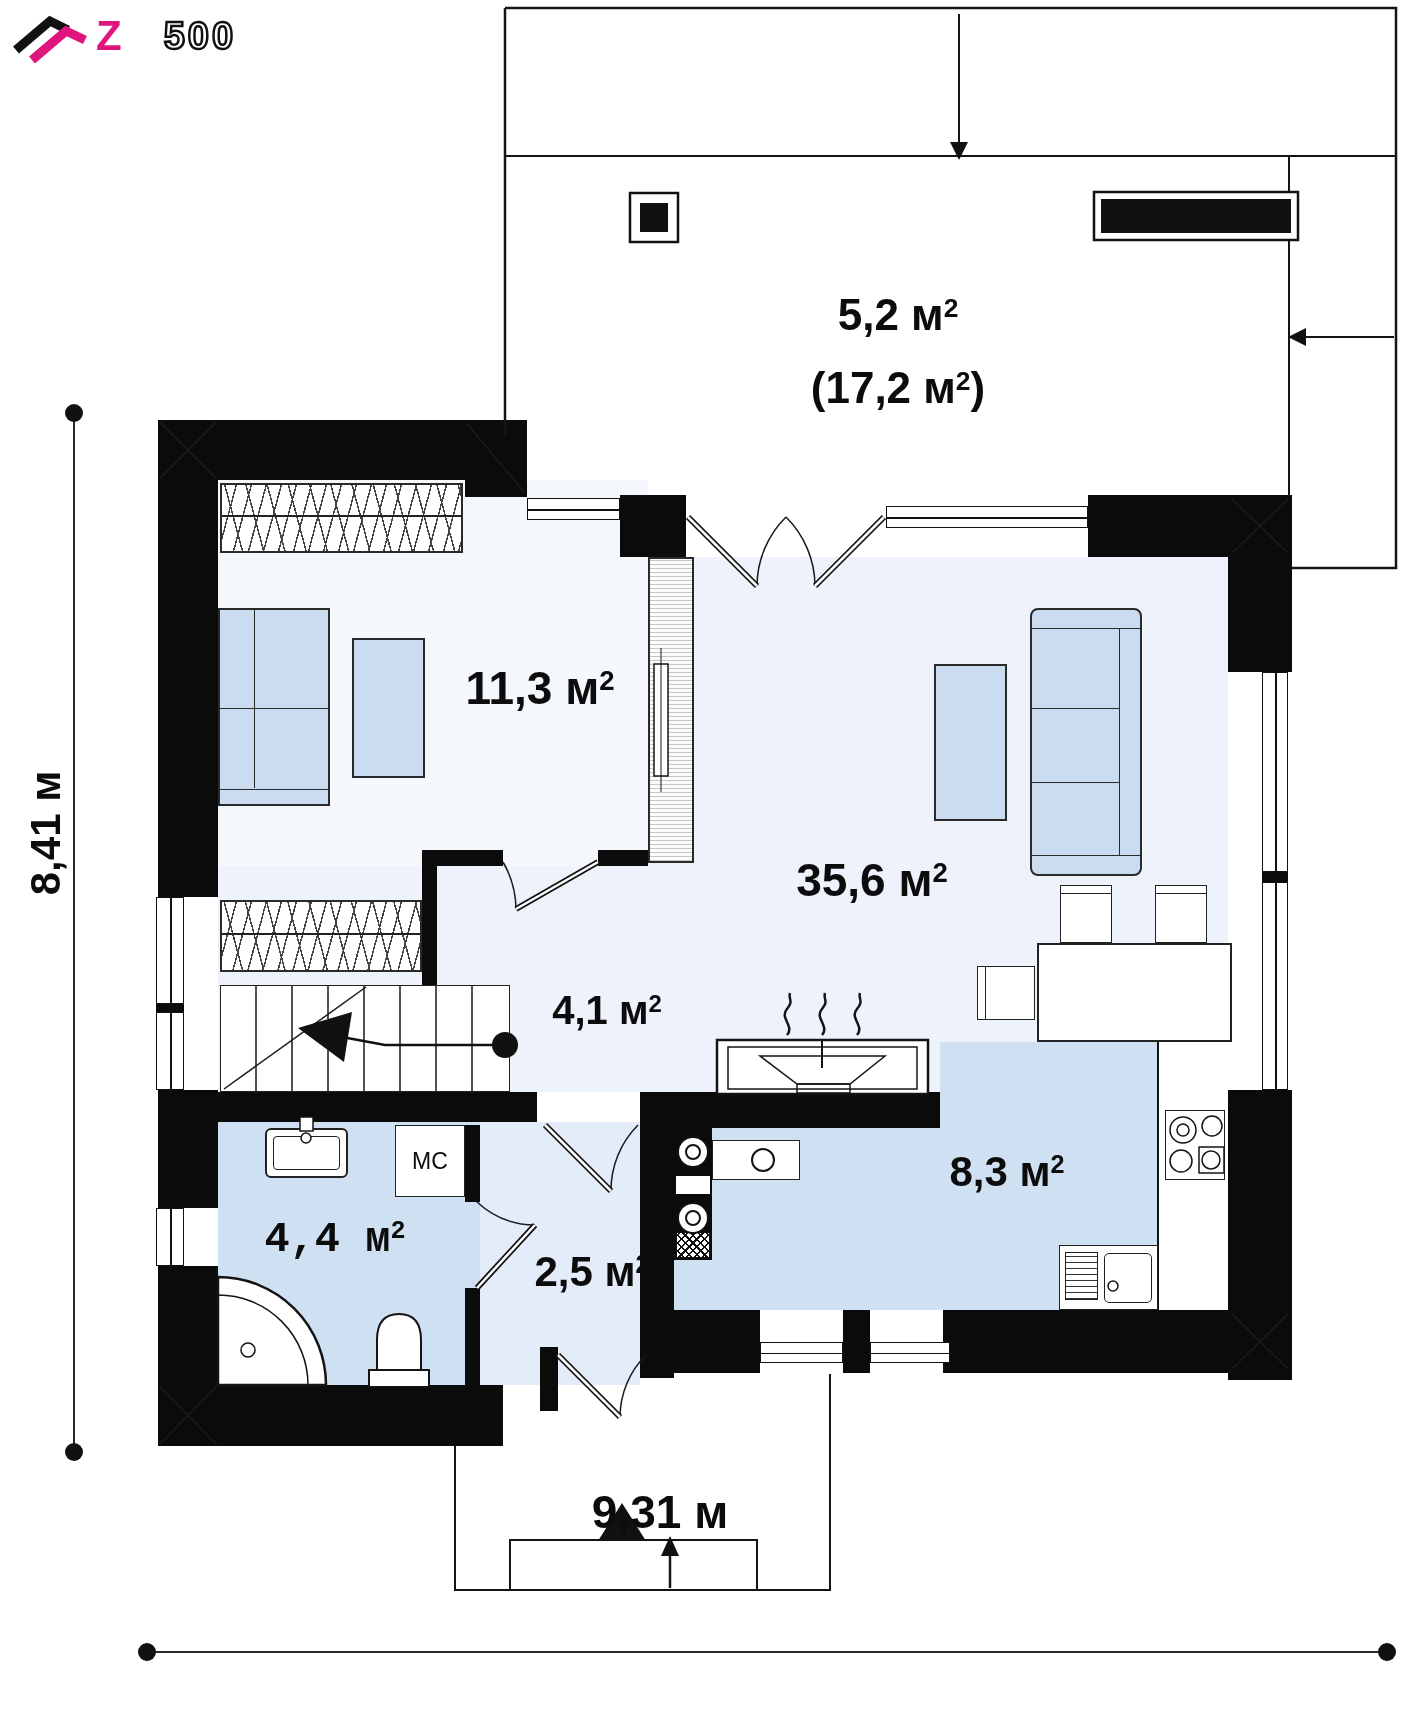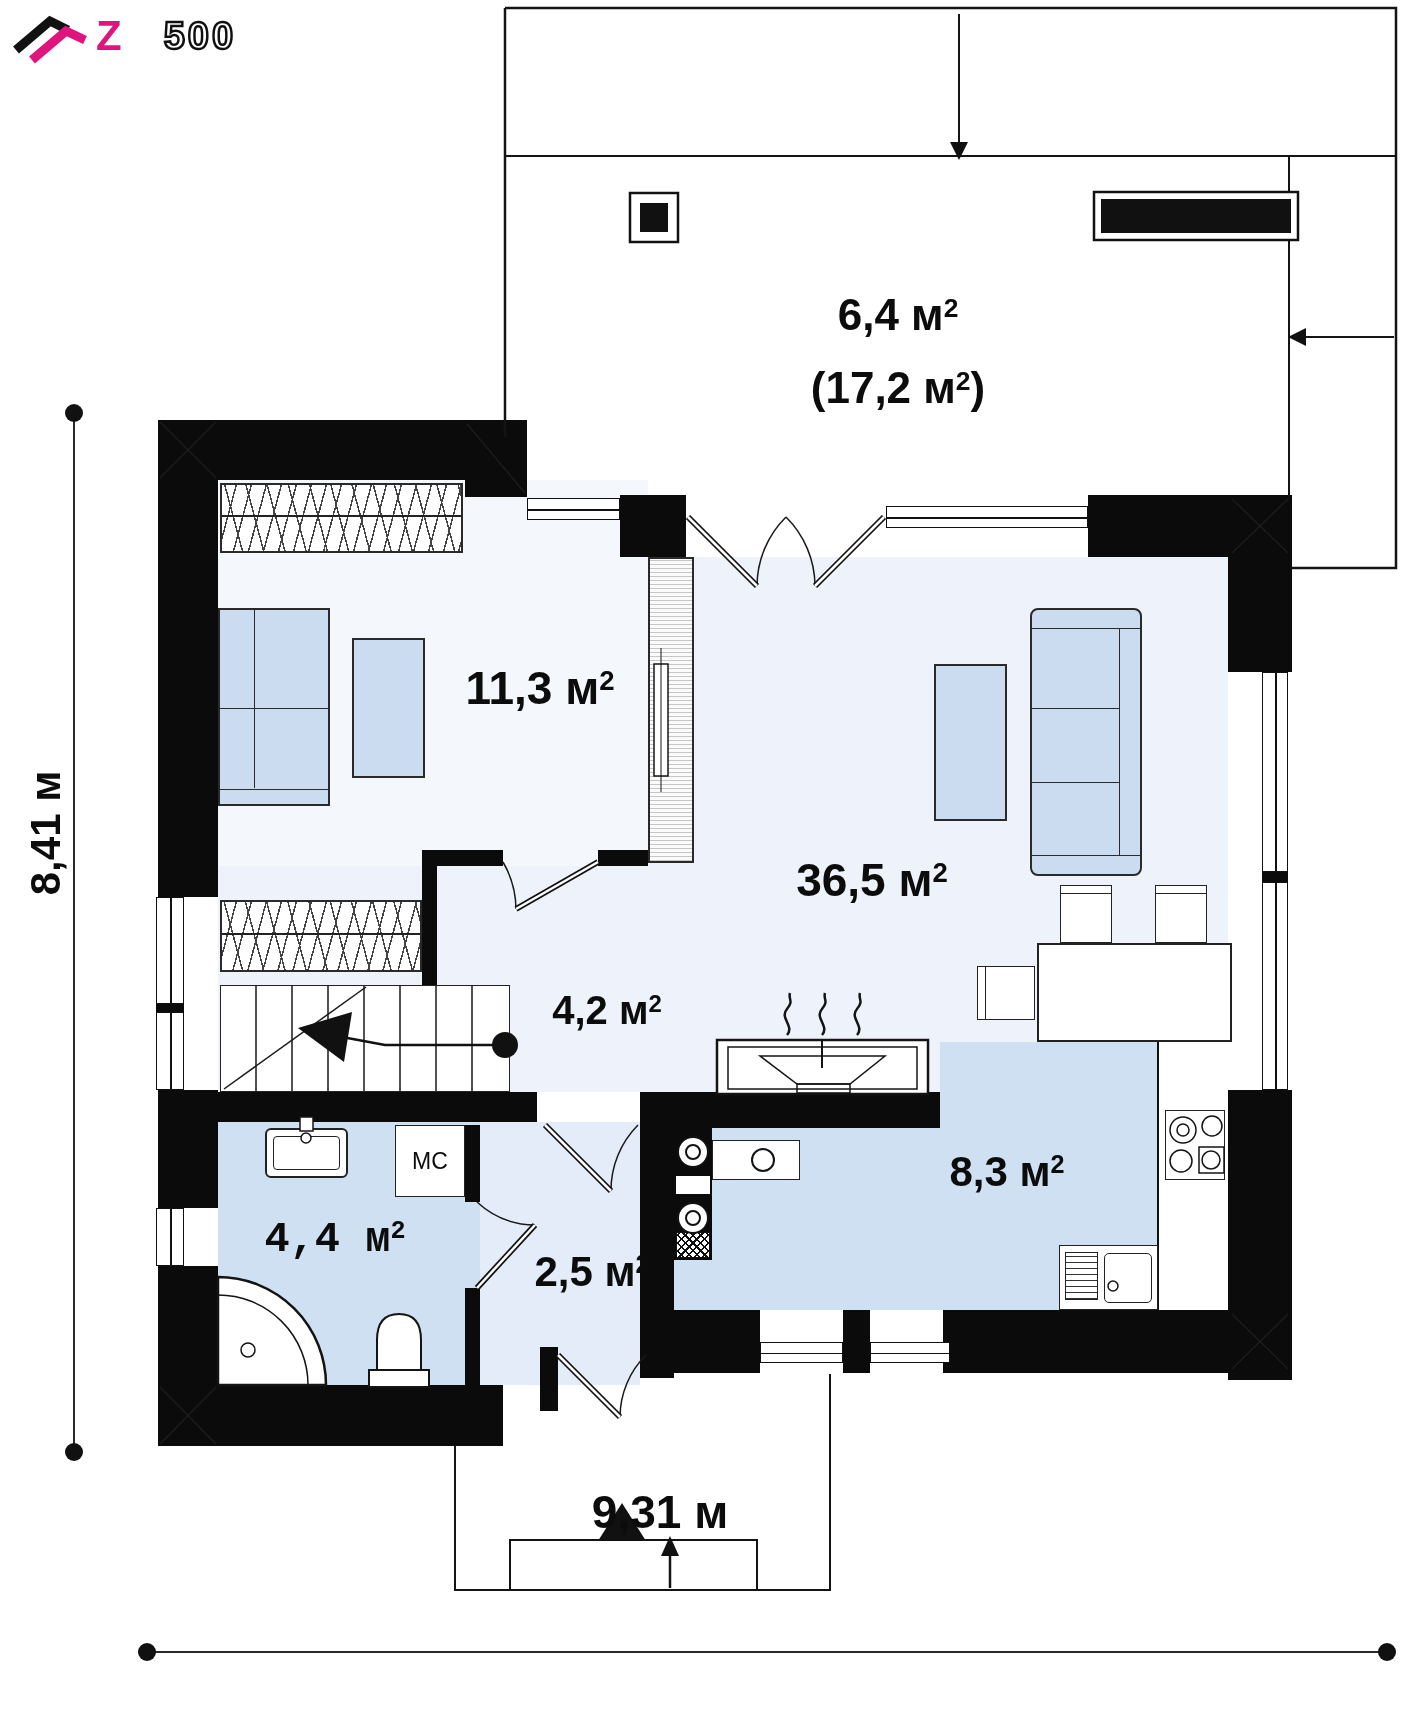--- a/index.html
+++ b/index.html
@@ -220,25 +220,25 @@
     <polygon points="598,1541 646,1541 622,1503" fill="#111"></polygon>
 
     <line x1="74" y1="413" x2="74" y2="1452" stroke="#2a2a2a" stroke-width="2"></line>
     <circle cx="74" cy="413" r="9" fill="#111"></circle>
     <circle cx="74" cy="1452" r="9" fill="#111"></circle>
     <line x1="147" y1="1652" x2="1387" y2="1652" stroke="#2a2a2a" stroke-width="2"></line>
     <circle cx="147" cy="1652" r="9" fill="#111"></circle>
     <circle cx="1387" cy="1652" r="9" fill="#111"></circle>
   </svg>
 
-  <div class="lbl fs44" style="left:898px;top:315px;"><span>6,4 м</span><sup>2</sup><span></span></div>
+  <div class="lbl fs44" style="left:898px;top:315px;"><span>5,2 м</span><sup>2</sup><span></span></div>
   <div class="lbl fs44" style="left:898px;top:388px;"><span>(17,2 м</span><sup>2</sup><span>)</span></div>
   <div class="lbl fs46" style="left:540px;top:688px;"><span>11,3 м</span><sup>2</sup></div>
-  <div class="lbl fs46" style="left:872px;top:880px;"><span>36,5 м</span><sup>2</sup></div>
-  <div class="lbl fs40" style="left:607px;top:1010px;"><span>4,2 м</span><sup>2</sup></div>
+  <div class="lbl fs46" style="left:872px;top:880px;"><span>35,6 м</span><sup>2</sup></div>
+  <div class="lbl fs40" style="left:607px;top:1010px;"><span>4,1 м</span><sup>2</sup></div>
   <div class="lbl fs42" style="left:1007px;top:1172px;"><span>8,3 м</span><sup>2</sup></div>
   <div class="lbl fs42" style="left:335px;top:1240px;font-family:Liberation Mono, monospace;"><span>4,4 м</span><sup>2</sup></div>
   <div class="lbl fs42" style="left:592px;top:1272px;text-align:center;"><span>2,5 м</span><sup>2</sup></div>
   <div class="lbl fs23" style="left:430px;top:1161px;font-weight:normal;"><span>МС</span></div>
   <div class="lbl fs46" style="left:660px;top:1512px;">9,31 м</div>
   <div class="lbl fs42 rot" style="left:46px;top:833px;">8,41 м</div>
 
   <div id="logo">
     <svg width="80" height="56" viewBox="0 0 80 56">
       <path d="M4,42 L38,13 L56,22" fill="none" stroke="#111" stroke-width="9"></path>

